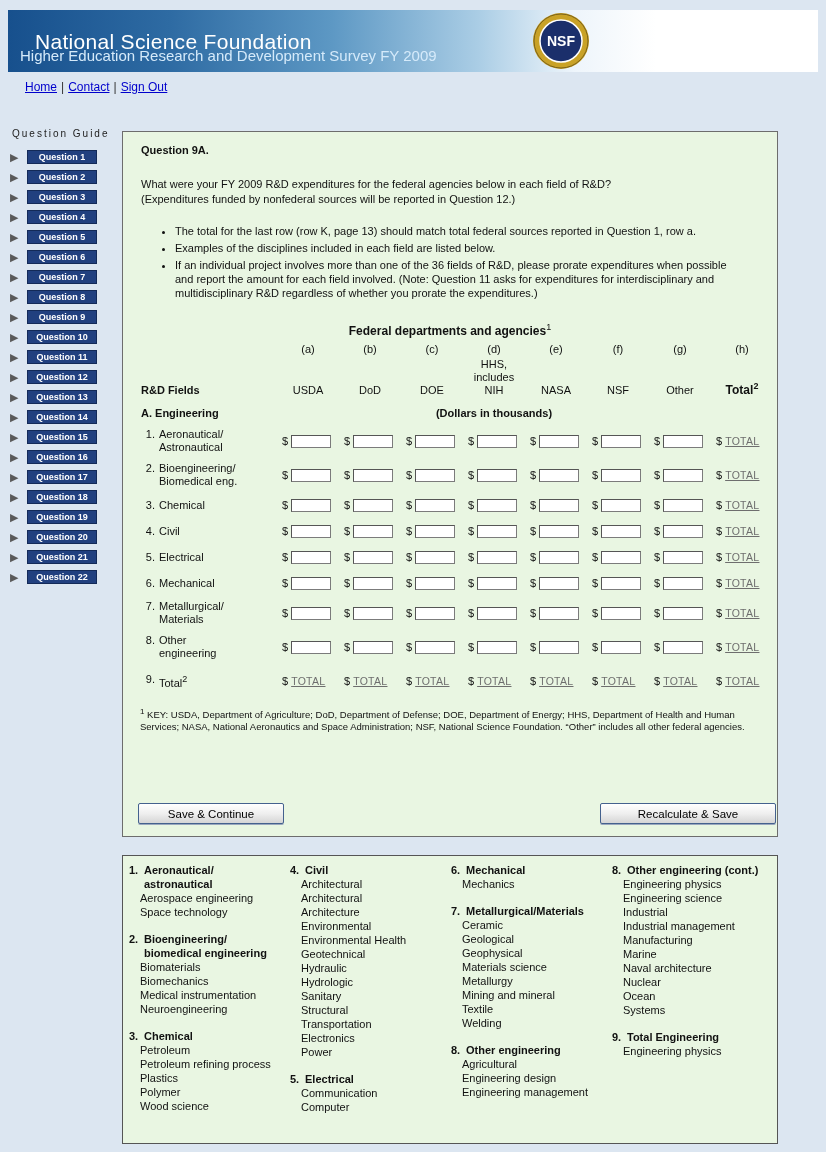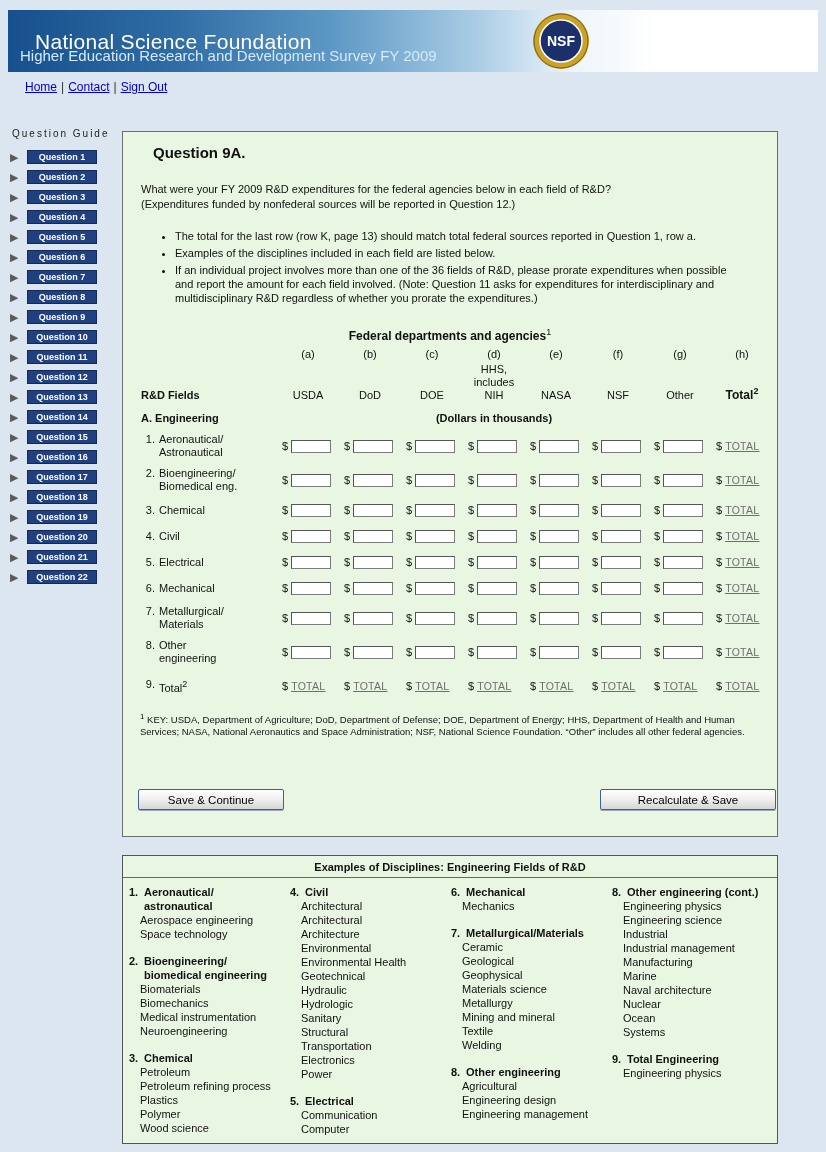--- a/index.html
+++ b/index.html
@@ -23,21 +23,21 @@
   .sidebar { position:absolute; left:10px; top:128px; width:112px; }
   .sb-title { font-size:10px; letter-spacing:2px; color:#222; margin:0 0 8px 2px; }
   .sb-row { display:flex; align-items:center; height:20px; }
   .sb-arrow { width:17px; font-size:11px; color:#5a5a5a; line-height:1; }
   .sb-btn { width:70px; height:14px; background:#21407f; color:#fff; font-size:9px; font-weight:bold;
     display:flex; align-items:center; justify-content:center; cursor:pointer; border:1px solid #132a58; }
 
   
   .main-panel { position:absolute; left:122px; top:131px; width:656px; height:706px;
     background:#e9f6e2; border:1px solid #6d6d6d; font-size:11px; color:#111; }
-  .q-title { margin:12px 0 0 30px; font-weight:bold; font-size:15px; }
+  .q-title { margin:12px 0 0 18px; font-weight:bold; font-size:11px; }
   .q-intro { margin:21px 0 0 18px; line-height:15px; white-space:pre-line; }
   .q-bullets { margin:17px 0 0 52px; width:562px; }
   .q-bullets li { margin-bottom:3px; line-height:14px; }
   .fed-title { margin-top:22px; text-align:center; font-size:12px; }
   .fed-title sup { font-size:9px; }
 
   .t-grid, .t-row { display:grid; grid-template-columns:140px repeat(8,62px); margin-left:14px; }
   .t-header { margin-top:5px; align-items:end; }
   .th-label { font-weight:bold; font-size:11px; padding:0 0 3px 4px; }
   .th-col { display:flex; flex-direction:column; justify-content:space-between; height:56px; text-align:center; }
@@ -60,21 +60,21 @@
   .t-cell { display:flex; align-items:center; gap:3px; padding-left:5px; }
   .dollar { font-size:11px; }
   .cell-input { width:40px; height:13px; border:1px solid #7b7b7b; border-top-color:#555; border-left-color:#555;
     background:#fff; font-size:10px; padding:0 2px; font-family:inherit; }
   .total-text { color:#6e6e6e; text-decoration:underline; font-size:10.5px; letter-spacing:0.3px; }
 
   .footnotes { margin:10px 0 0 17px; width:626px; font-size:9.5px; line-height:11.5px; }
   .footnote { margin-bottom:4px; }
   .footnote sup { font-size:8px; }
 
-  .btn { position:absolute; bottom:26px; height:21px; font-family:inherit; font-size:11.5px; color:#000;
+  .btn { position:absolute; bottom:12px; height:21px; font-family:inherit; font-size:11.5px; color:#000;
     background:linear-gradient(#ffffff,#efefef 50%,#d5d5d5); border:1px solid #44618e; border-radius:2px;
     box-shadow:0 1px 0 #9aa7bd; cursor:pointer; }
   .btn-save { left:15px; width:146px; }
   .btn-recalc { right:1px; width:176px; }
 
   
   .examples-panel { position:absolute; left:122px; top:855px; width:656px; height:289px;
     background:#e9f6e2; border:1px solid #555; font-size:11px; color:#111; overflow:hidden; }
   .ex-title { text-align:center; font-weight:bold; font-size:11px; padding:5px 0 4px; border-bottom:1px solid #666; }
   .ex-cols { display:flex; padding:7px 4px 0 6px; }
@@ -605,21 +605,20 @@
 
     <div class="footnotes" id="footnotes">
         <div class="footnote"><sup>1</sup><span> KEY: USDA, Department of Agriculture; DoD, Department of Defense; DOE, Department of Energy; HHS, Department of Health and Human Services; NASA, National Aeronautics and Space Administration; NSF, National Science Foundation. “Other” includes all other federal agencies.</span></div>
       </div>
 
     <button class="btn btn-save">Save &amp; Continue</button>
     <button class="btn btn-recalc">Recalculate &amp; Save</button>
   </div>
 
   <div class="examples-panel">
-    <div class="ex-title">Examples of Disciplines: Engineering Fields of R&amp;D</div>
     <div class="ex-cols" id="ex-cols">
         <div class="ex-col">
           <div class="ex-group">
             <div class="ex-heading">
               <span class="ex-num">1.</span>
               <span class="ex-htext">Aeronautical/
 astronautical</span>
             </div>
             <div class="ex-item">Aerospace engineering</div>
             <div class="ex-item">Space technology</div>

